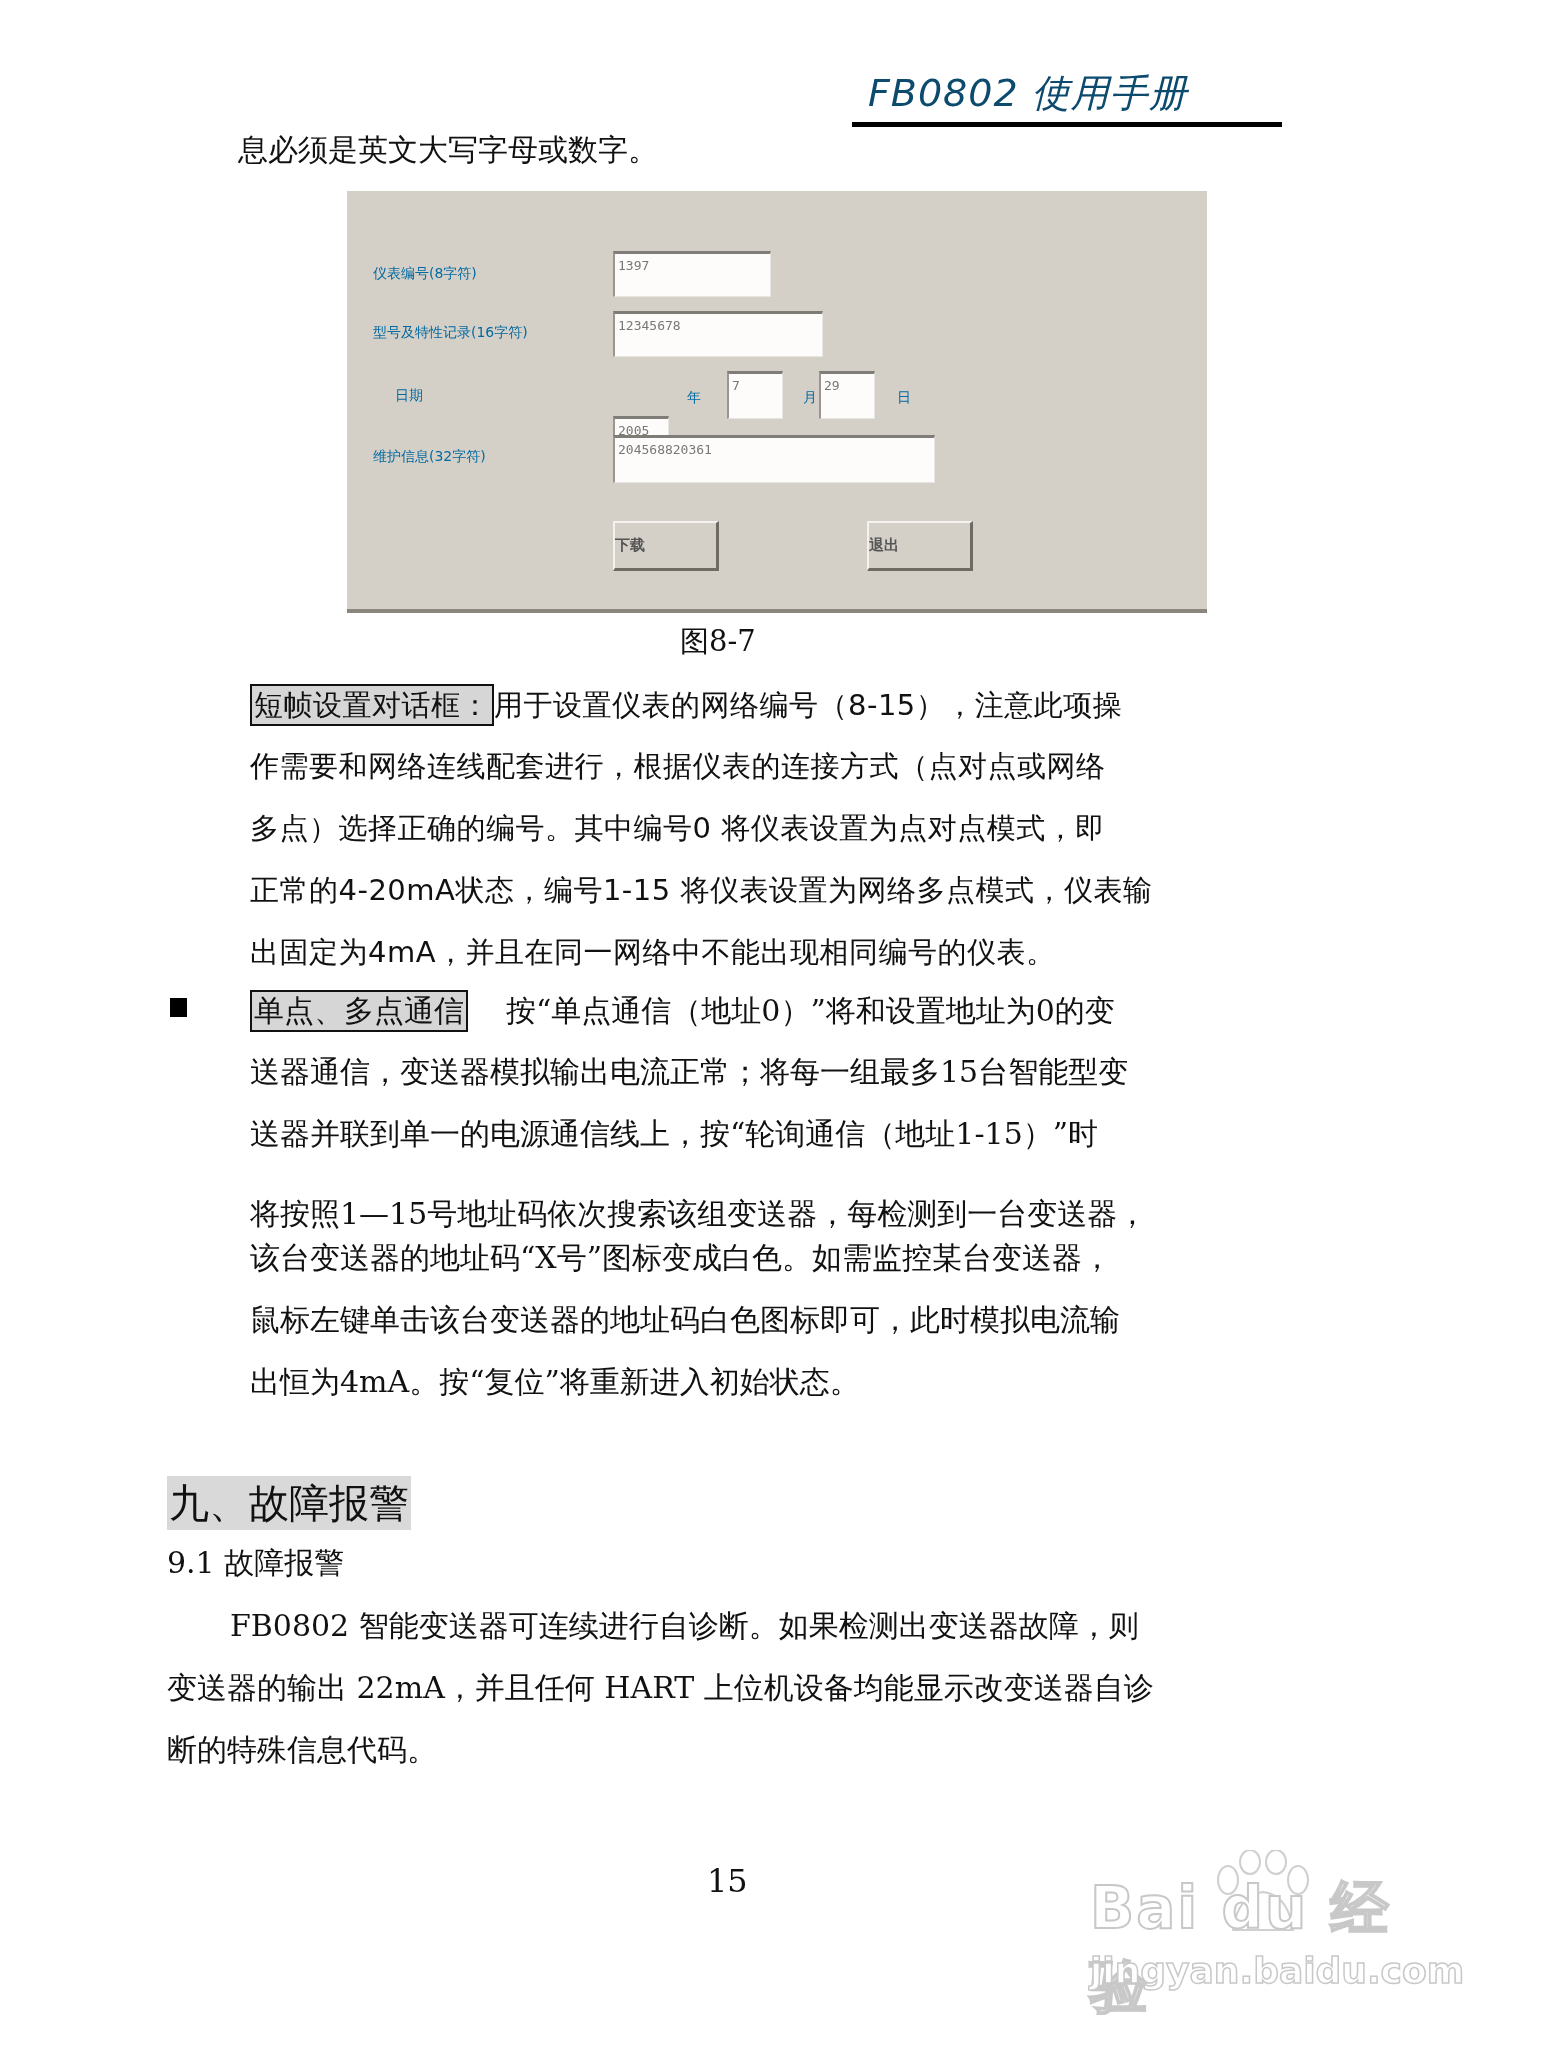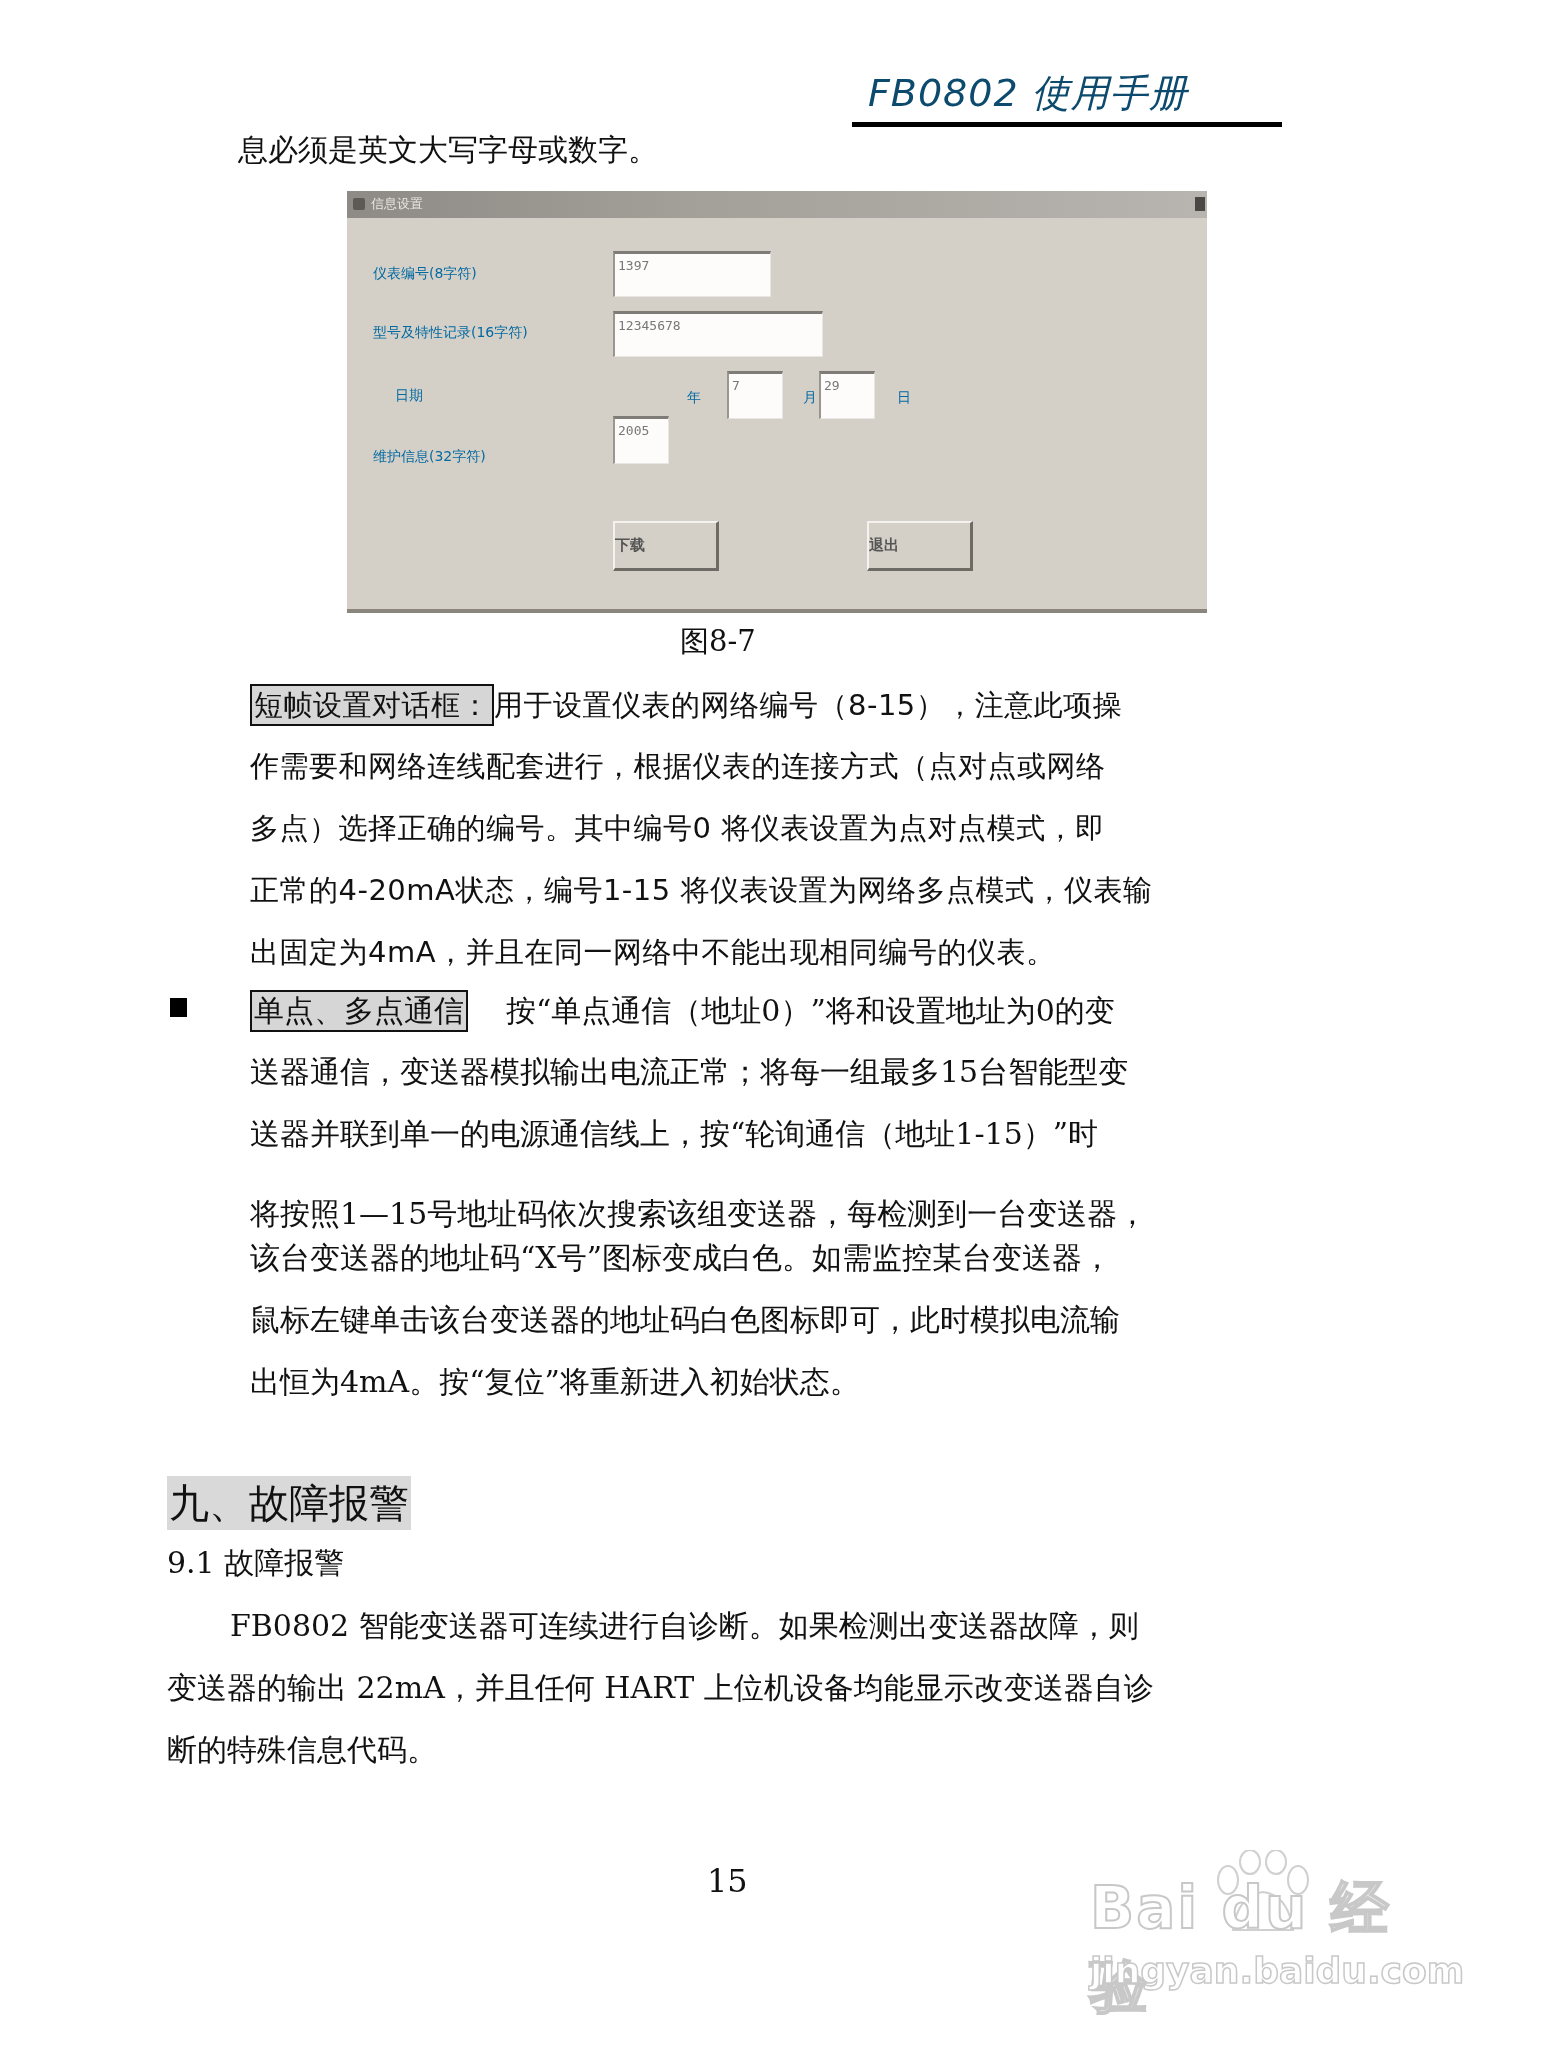--- a/index.html
+++ b/index.html
@@ -94,41 +94,37 @@
 </style>
 </head>
 <body>
 
 <div class="header-title">FB0802 使用手册</div>
 <div class="header-rule"></div>
 
 <div class="line" style="left:238px; top:130px;">息必须是英文大写字母或数字。</div>
 
 <div class="dialog">
-  <div class="dialog-titlebar">
-    <div class="dialog-app-icon"></div>
-    <div class="dialog-title">信息设置</div>
-    <div class="dialog-close"></div>
-  </div>
 
   <div class="dlabel" style="left:26px; top:74px;">仪表编号(8字符)</div>
   <div class="dinput" style="left:266px; top:60px; width:158px; height:46px;">1397</div>
 
   <div class="dlabel" style="left:26px; top:133px;">型号及特性记录(16字符)</div>
   <div class="dinput" style="left:266px; top:120px; width:210px; height:46px;">12345678</div>
 
   <div class="dlabel" style="left:48px; top:196px;">日期</div>
   <div class="dinput" style="left:266px; top:180px; width:56px; height:48px;margin-top:45px;">2005</div>
   <div class="dlabel" style="left:340px; top:198px;">年</div>
   <div class="dinput" style="left:380px; top:180px; width:56px; height:48px;">7</div>
   <div class="dlabel" style="left:456px; top:198px;">月</div>
   <div class="dinput" style="left:472px; top:180px; width:56px; height:48px;">29</div>
   <div class="dlabel" style="left:550px; top:198px;">日</div>
 
   <div class="dlabel" style="left:26px; top:257px;">维护信息(32字符)</div>
+  <div class="dinput" style="left:266px; top:244px; width:322px; height:48px;">204568820361</div>
 
   <div class="dbutton" style="left:266px; top:330px;">
       <span>下载</span>
     </div>
   <div class="dbutton" style="left:520px; top:330px;">
       <span>退出</span>
     </div>
 </div>
 
 <div class="caption">图8-7</div>

